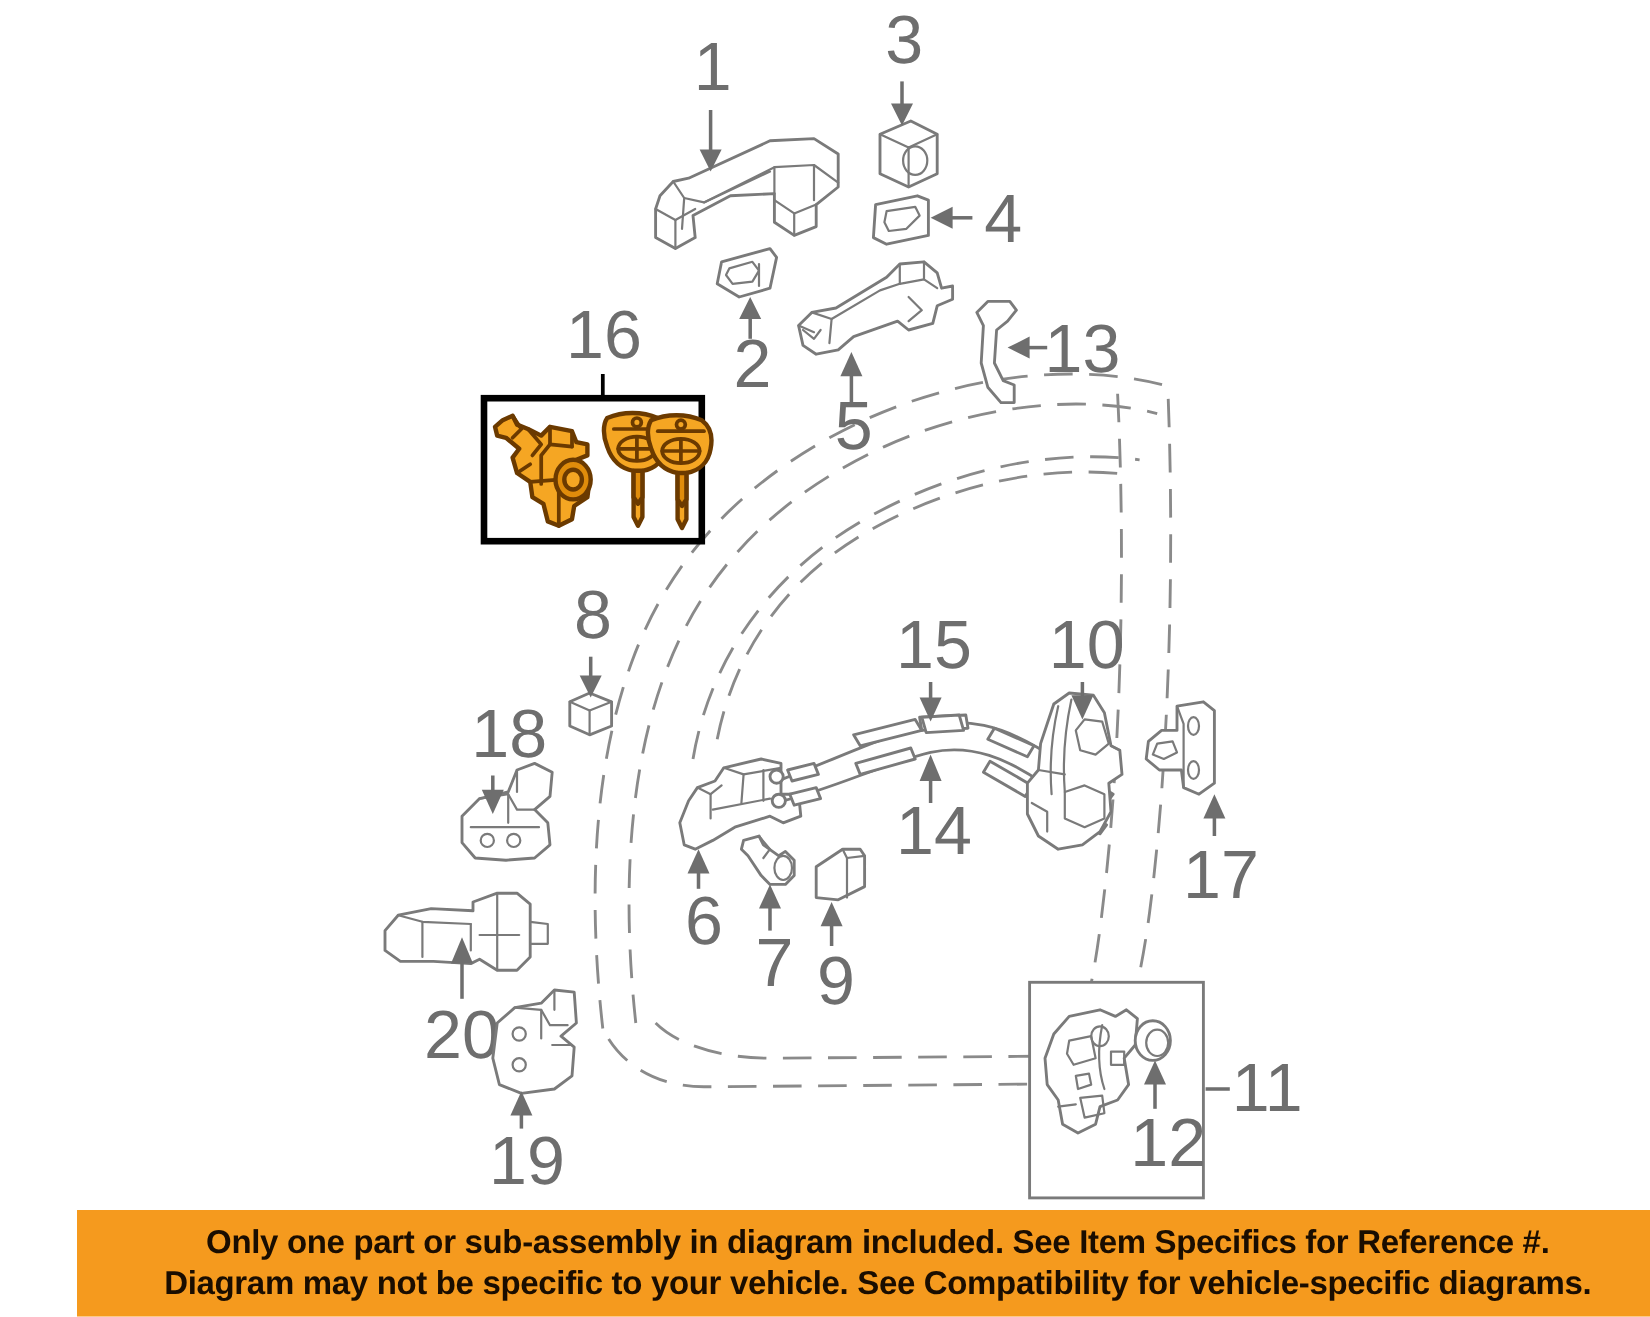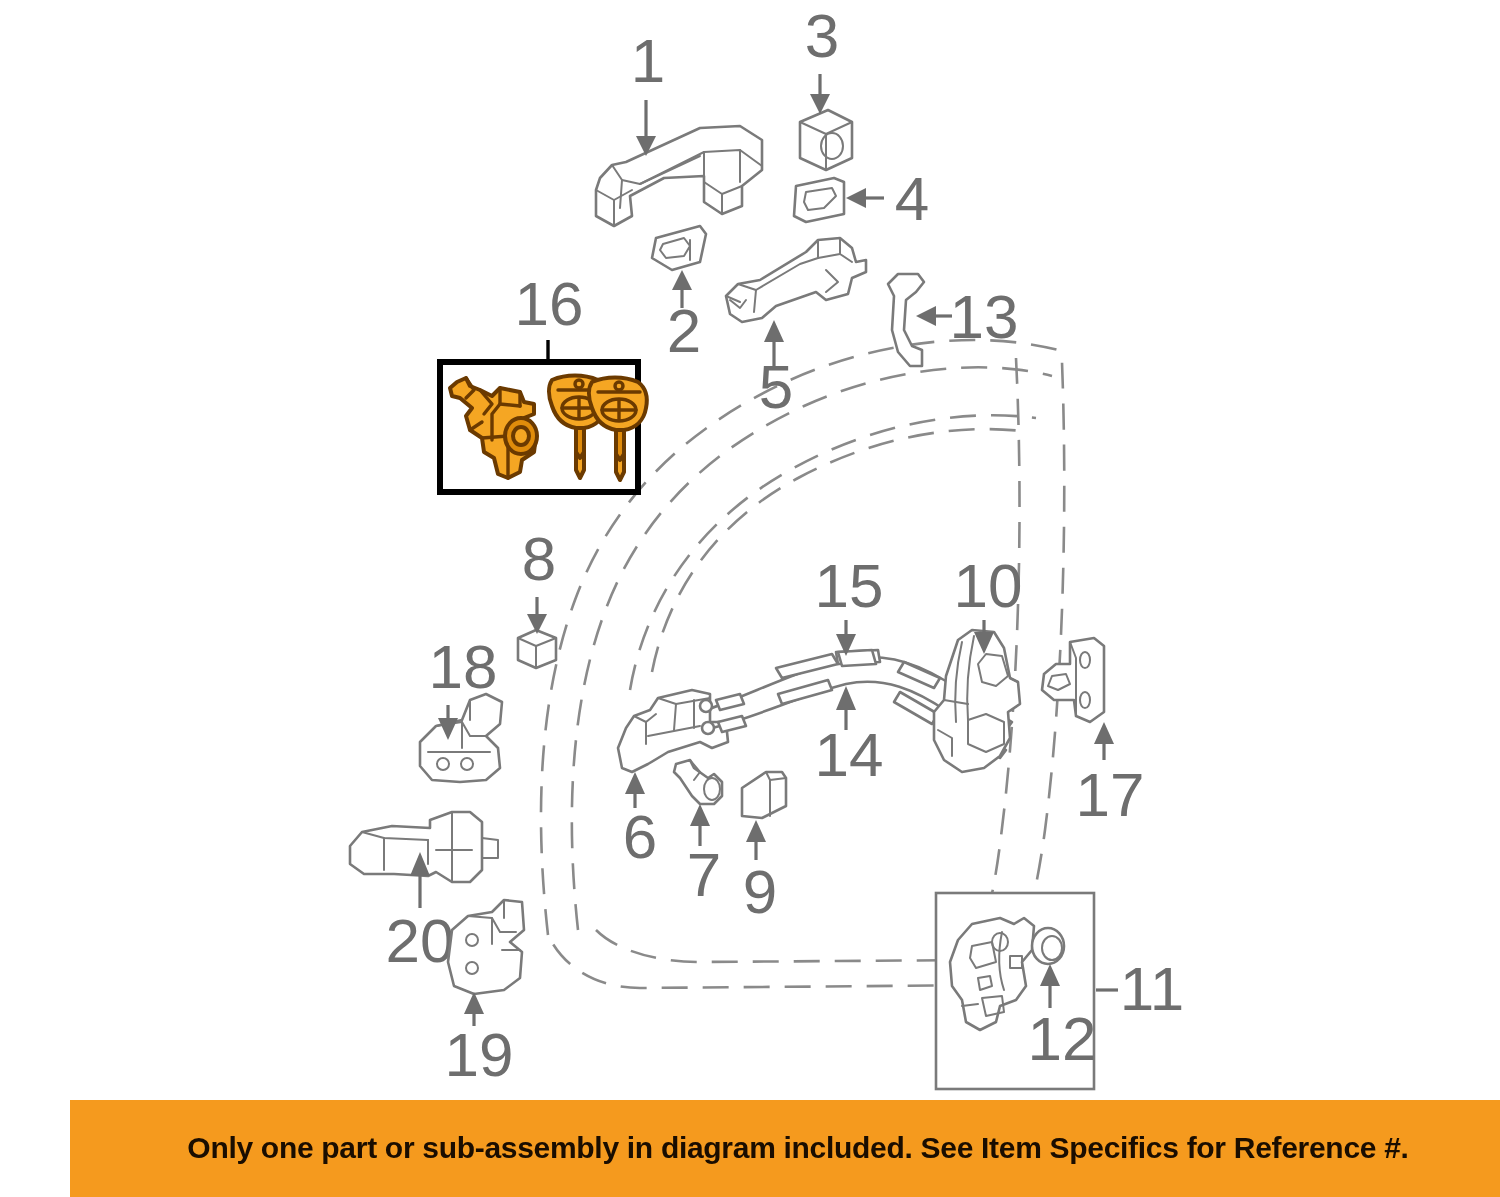--- a/index.html
+++ b/index.html
@@ -380,15 +380,16 @@
         <path class="hl-line" d="M602 410 L636 410"></path>
         <path class="hl-line" d="M619 400 L619 420"></path>
         <path class="hl-fill-d" d="M616 430 L624 430 L624 454 L620 460 L616 454 Z"></path>
       </g>
     </g>
 
   </svg>
 
   <div id="disclaimer-banner">
     <div class="banner-line">Only one part or sub-assembly in diagram included. See Item Specifics for Reference #.</div>
+    <div class="banner-line">Diagram may not be specific to your vehicle. See Compatibility for vehicle-specific diagrams.</div>
   </div>
 
 </div>
 
 </body></html>

